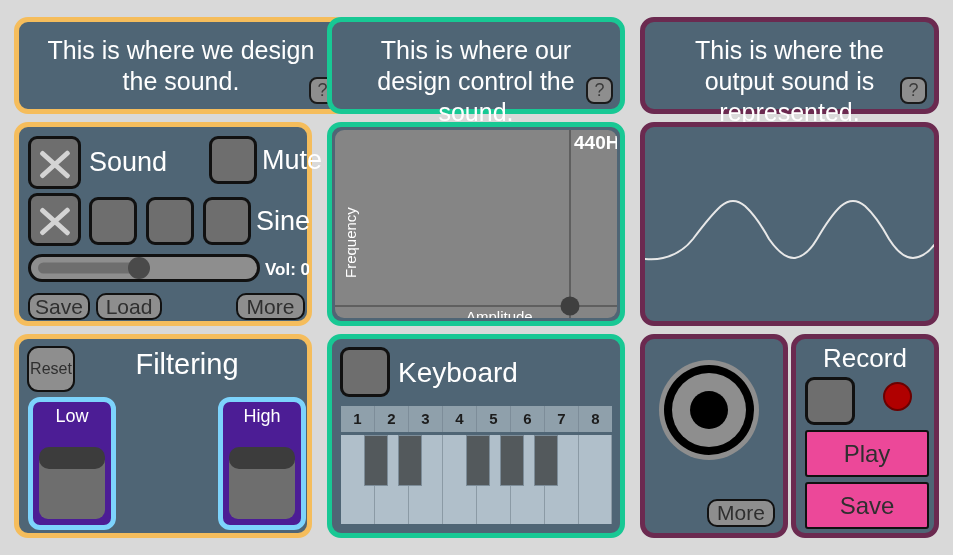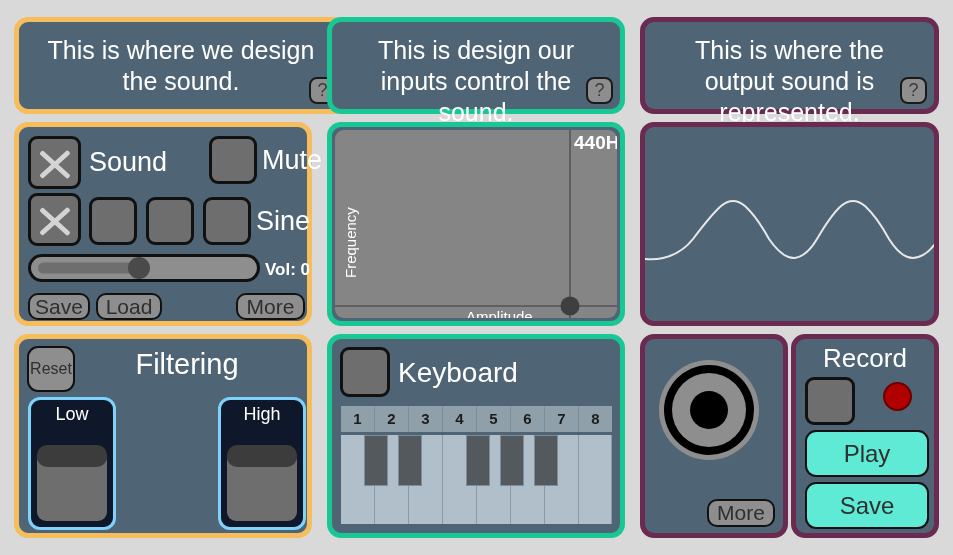--- a/index.html
+++ b/index.html
@@ -143,22 +143,22 @@
   }
 
   
   .filter-title {
     position: absolute;
     color: #fff; font-size: 29px;
     text-align: center;
   }
   .fader {
     position: absolute;
-    background: #0f172a;
-    border: 3px solid #7dd3fc;
+    background: #4c1d95;
+    border: 5px solid #7dd3fc;
     border-radius: 12px;
     overflow: hidden;
   }
   .fader-name {
     position: absolute;
     top: 4px; left: 0; right: 0;
     text-align: center;
     color: #fff; font-size: 18px;
   }
   .fader-lower {
@@ -237,42 +237,42 @@
   }
   .rec-led {
     position: absolute;
     width: 29px; height: 29px;
     border-radius: 50%;
     background: #b00000;
     border: 2px solid #6b0000;
   }
   .bigbtn {
     position: absolute;
-    background: #5eead4;
+    background: #ec4899;
     border: 2px solid #111;
-    border-radius: 11px;
+    border-radius: 3px;
     color: #2f2f2f;
     font-size: 24px;
     display: flex; align-items: center; justify-content: center;
     cursor: pointer;
   }
   svg { display: block; }
 </style>
 </head>
 <body>
 
 <div id="root">
 
   <div class="panel b-orange" style="left:14px; top:17px; width:334px; height:97px;">
     <div class="note-text">This is where we design the sound.</div>
     <div class="help-btn">?</div>
   </div>
 
   <div class="panel b-green" style="left:327px; top:17px; width:298px; height:97px;">
-    <div class="note-text">This is design our inputs control the sound.</div>
+    <div class="note-text">This is where our design control the sound.</div>
     <div class="help-btn">?</div>
   </div>
 
   <div class="panel b-purple" style="left:640px; top:17px; width:299px; height:97px;">
     <div class="note-text">This is where the output sound is represented.</div>
     <div class="help-btn">?</div>
   </div>
 
   <div class="panel b-orange" style="left:14px; top:122px; width:298px; height:204px;border-radius:14px;">
 

